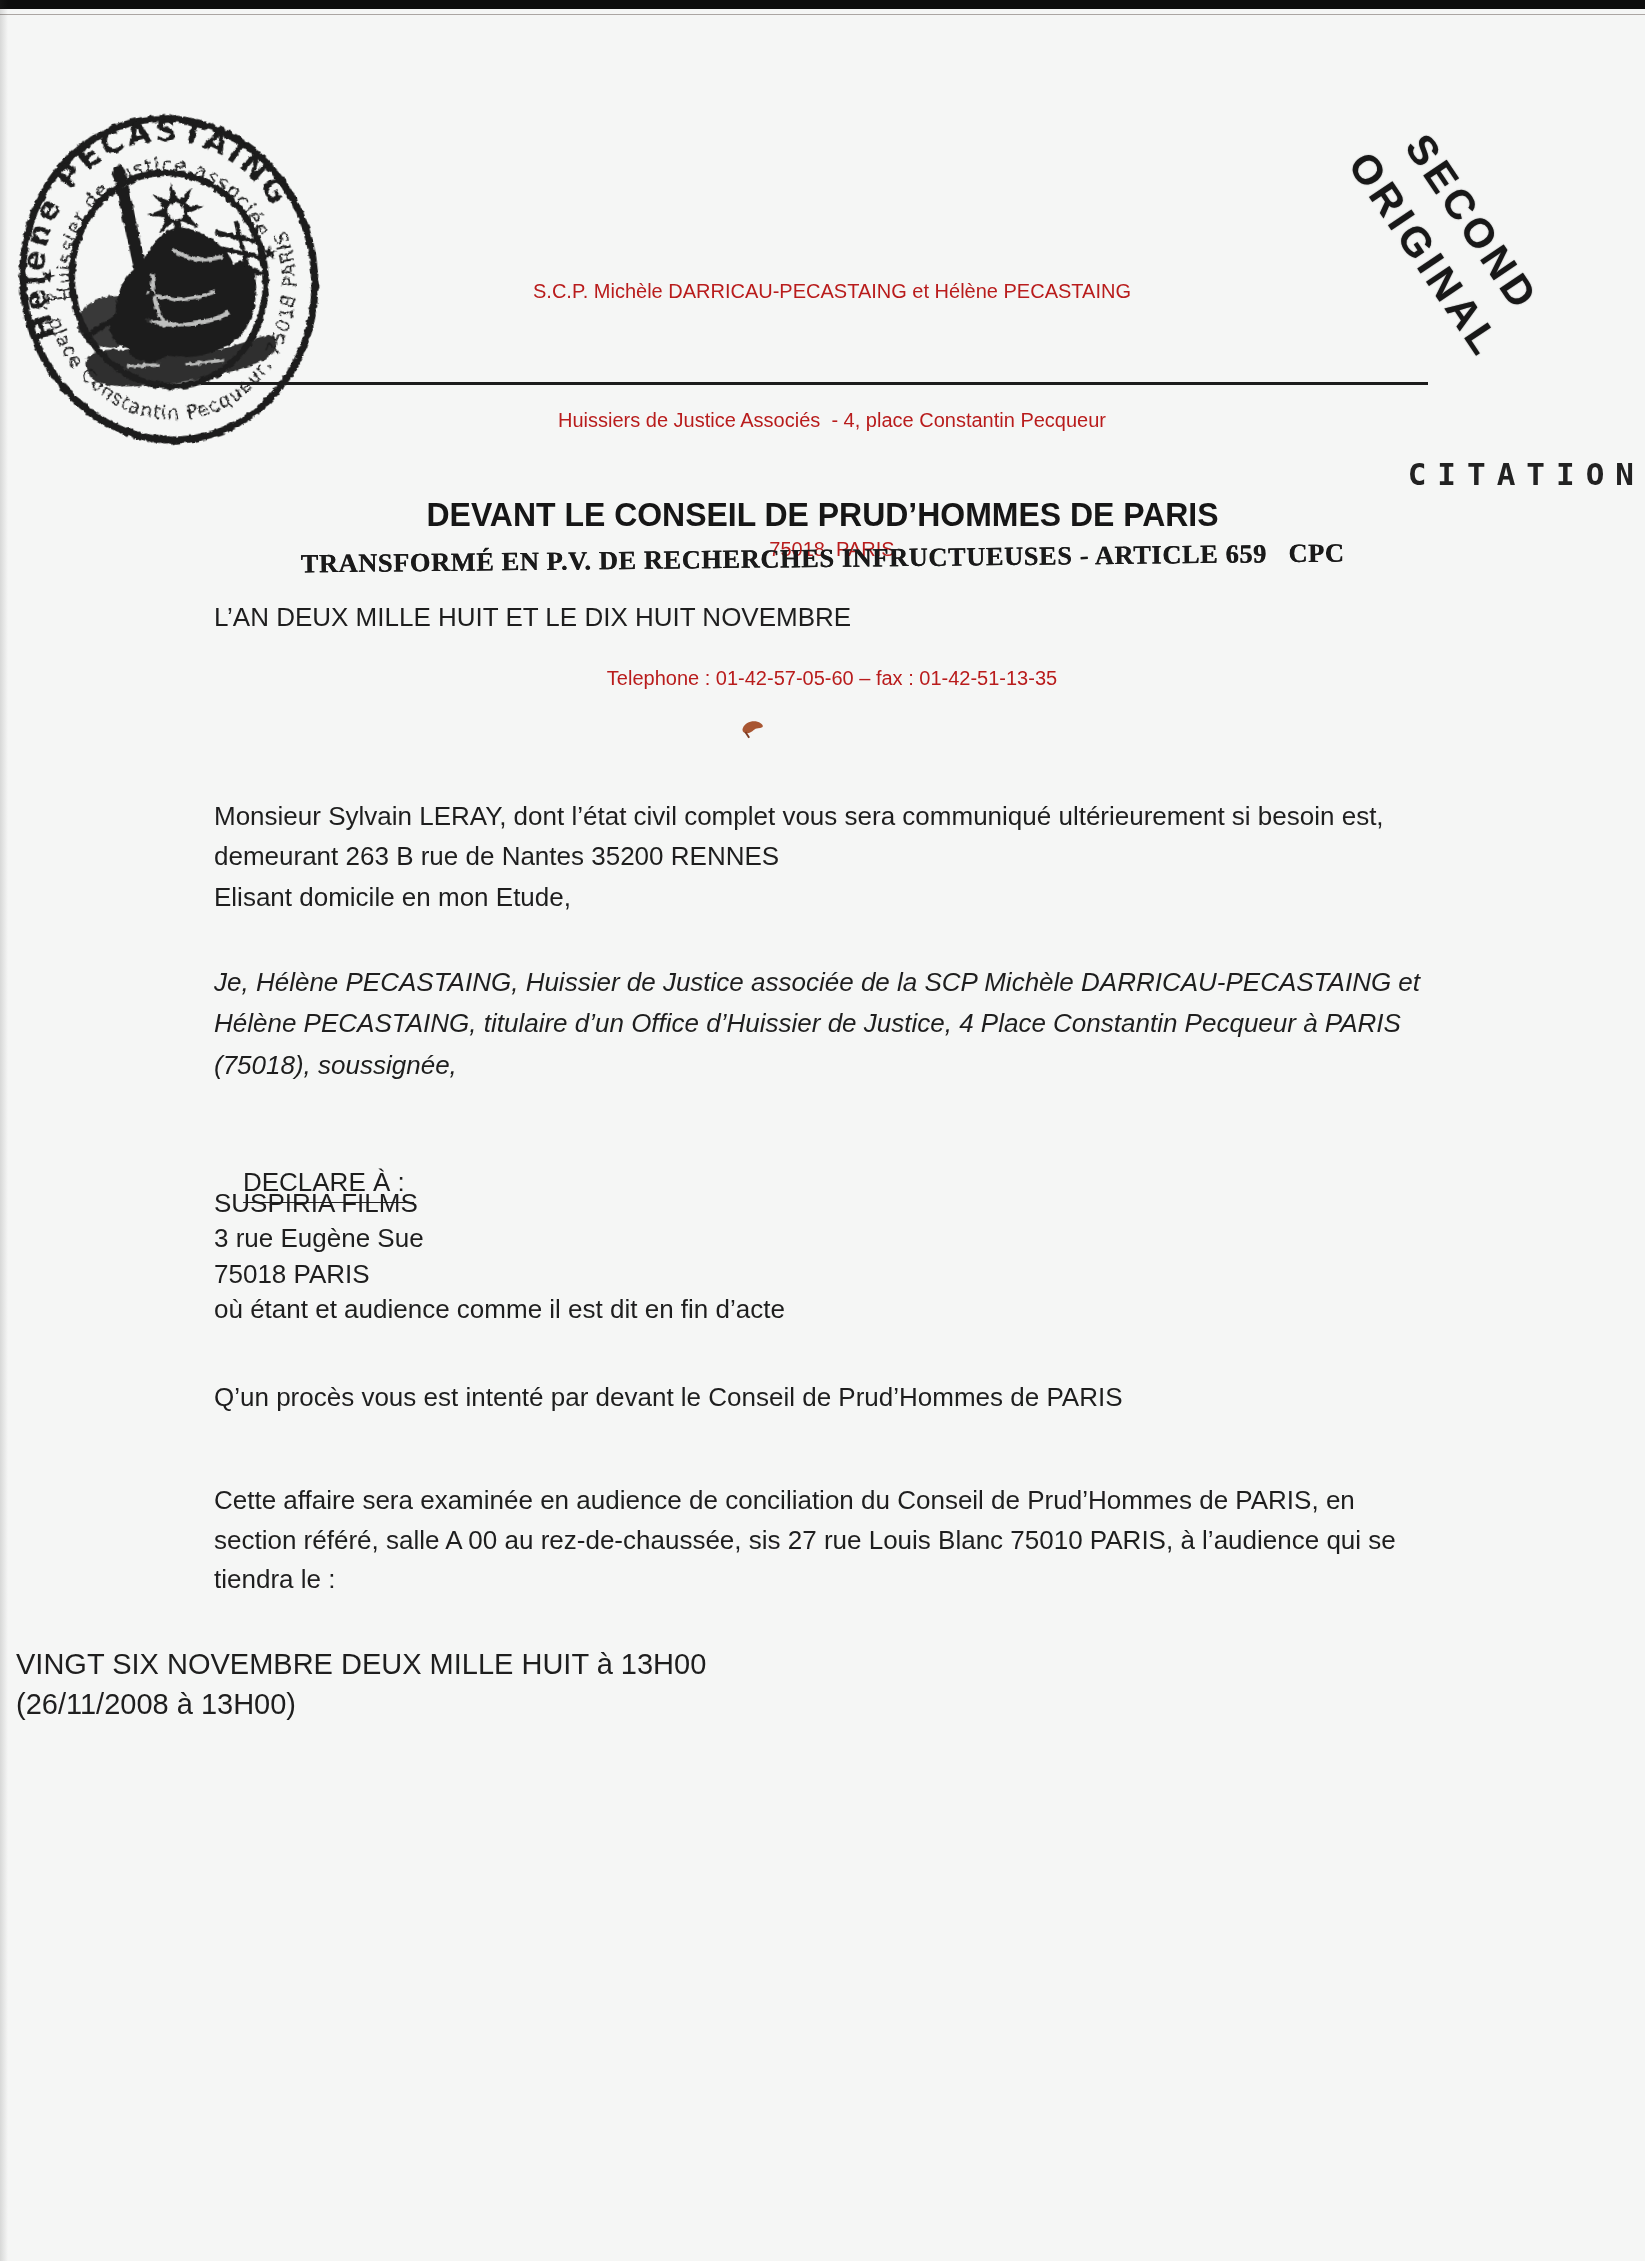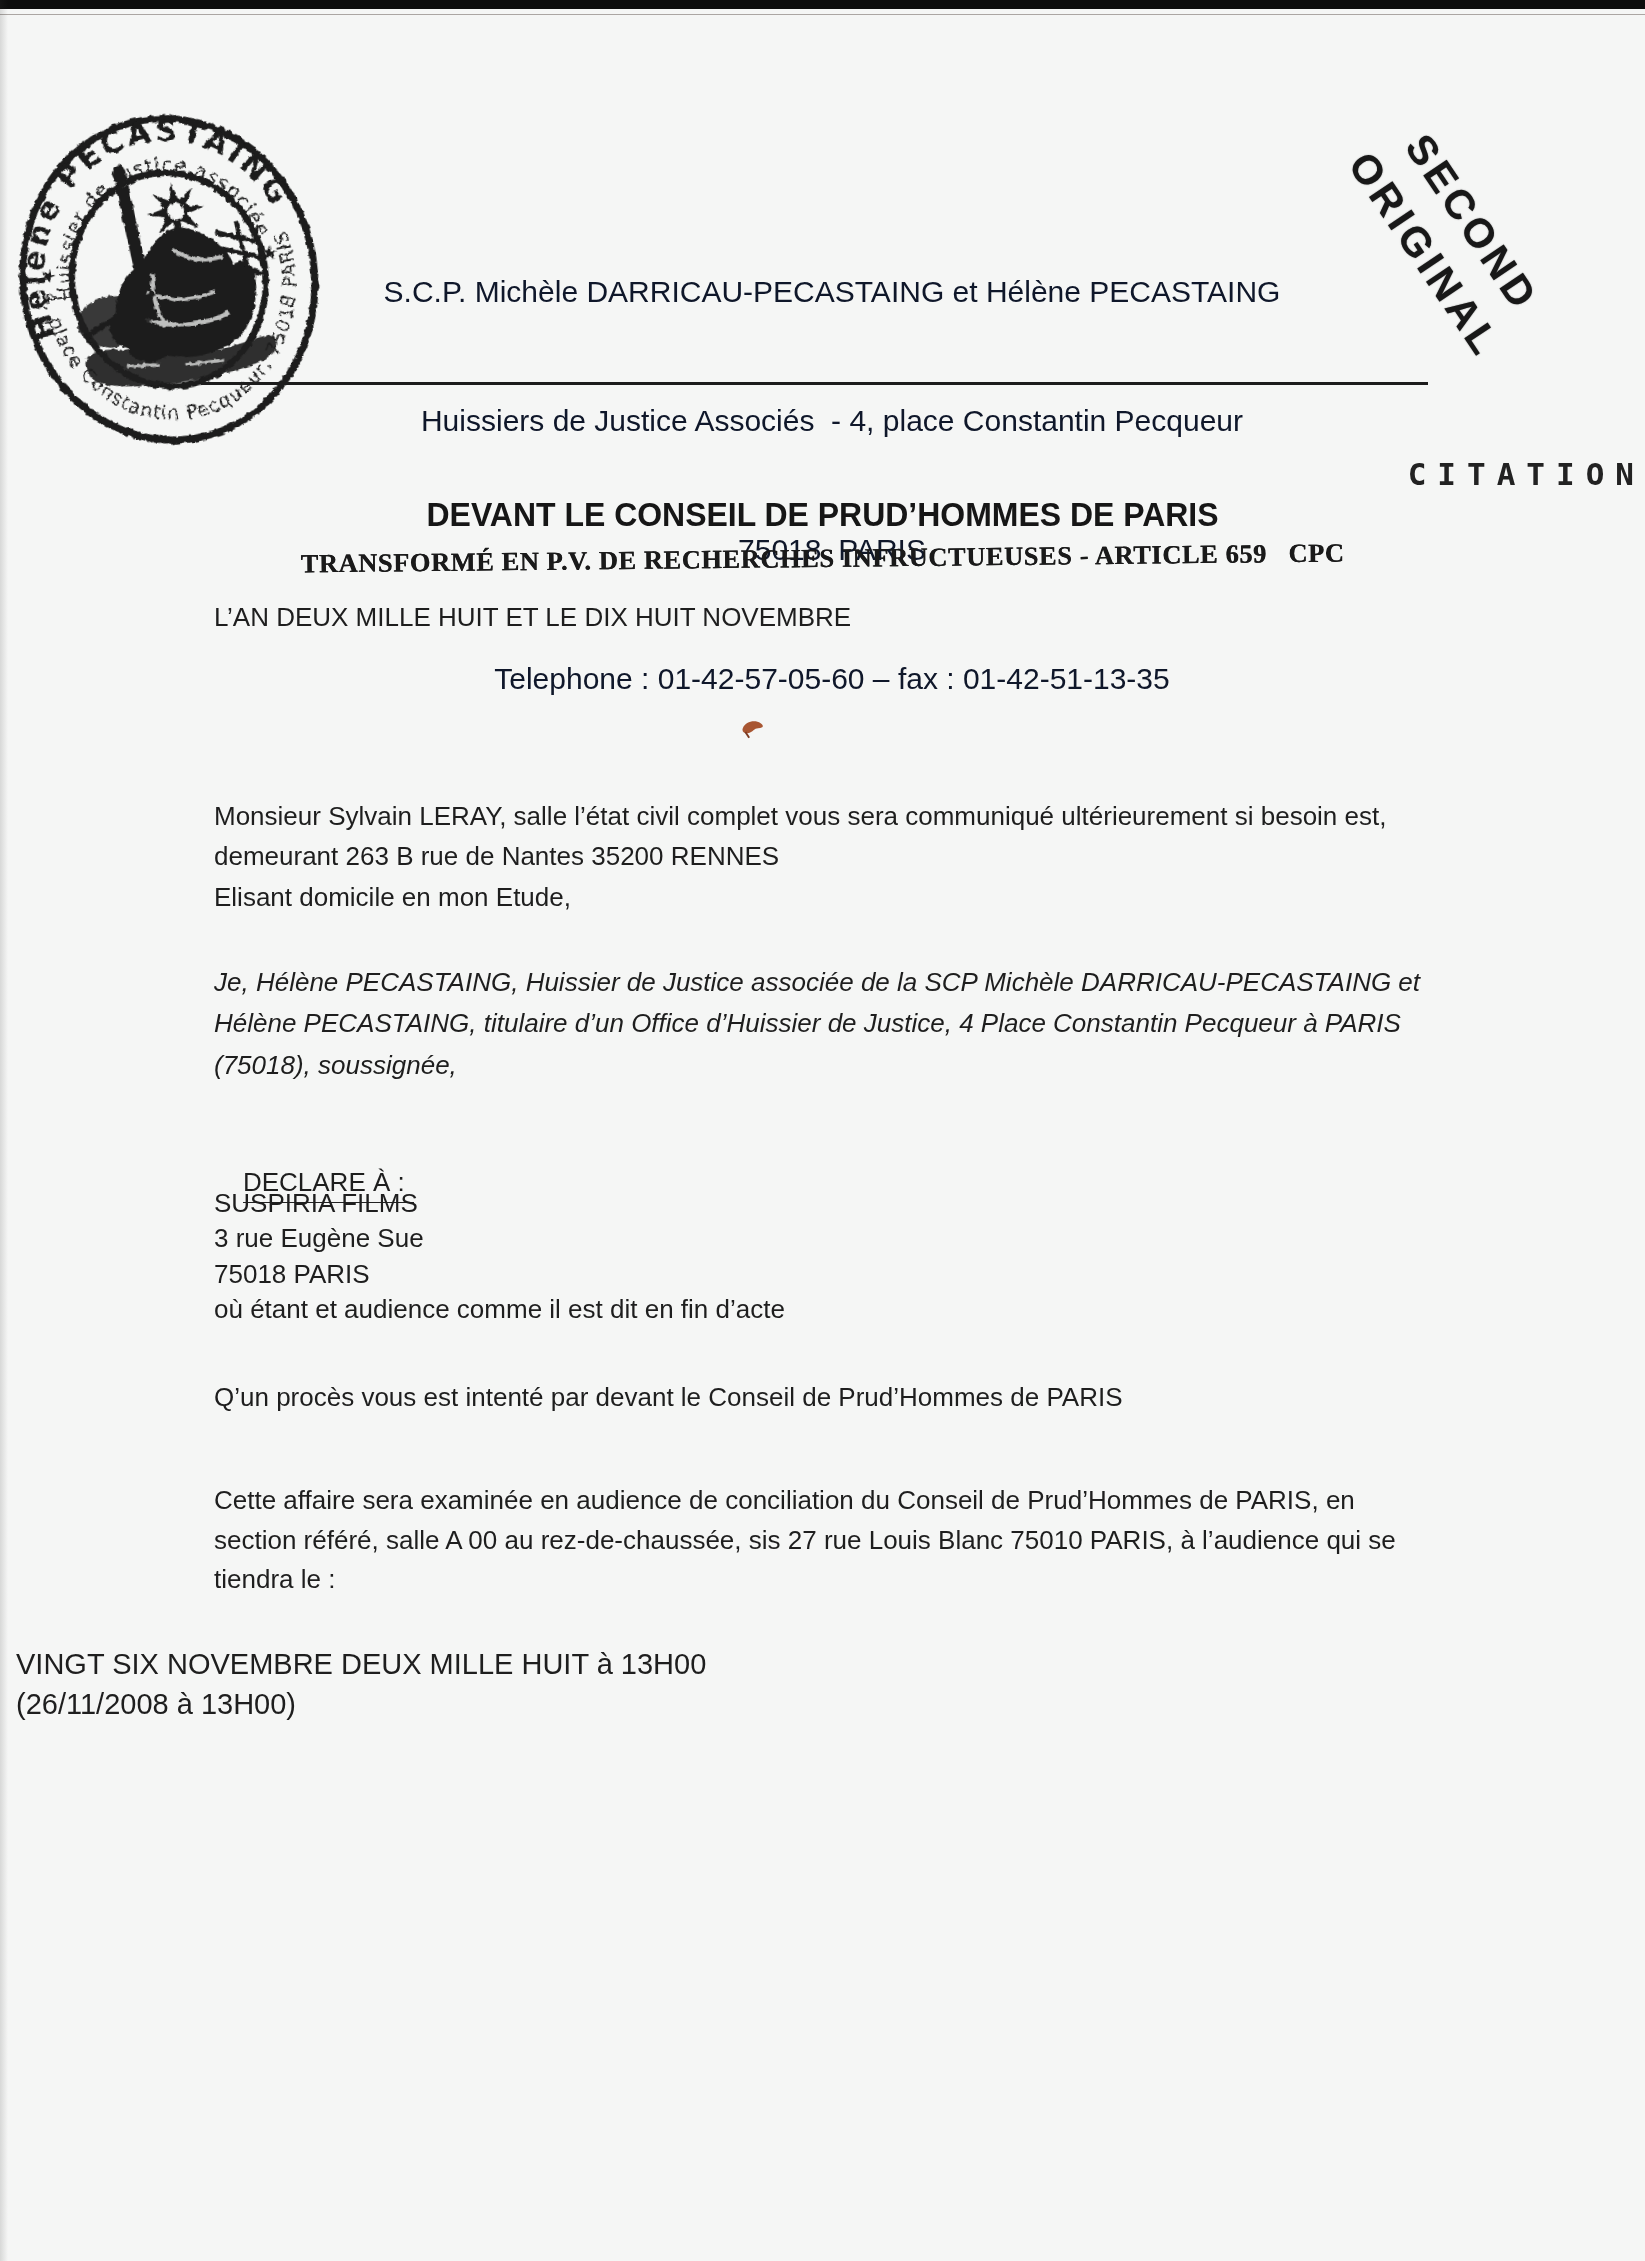--- a/index.html
+++ b/index.html
@@ -9,21 +9,21 @@
     background:#f5f6f5;overflow:hidden;color:#1e1e1e;
     font-family:"Liberation Sans",sans-serif;
   }
   .abs{position:absolute;}
   .topbar{left:0;top:0;width:100%;height:9px;background:#0d0d0d;}
   .topline{left:0;top:13.5px;width:100%;height:1.3px;background:rgba(110,100,95,.55);}
   .leftshadow{left:0;top:0;width:7.7px;height:100%;
     background:linear-gradient(90deg,rgba(60,60,60,.16),rgba(60,60,60,0));}
   .seal{left:17px;top:97px;width:303px;height:361px;transform:rotate(-9deg);}
   .letterhead{left:329px;top:184px;width:1006px;text-align:center;
-    font-size:30px;line-height:43px;color:#0f172a;white-space:pre;}
+    font-size:20px;line-height:43px;color:#b91c1c;white-space:pre;}
   .stamp2nd{left:1289px;top:173px;width:284px;height:155px;transform:rotate(56deg);
     text-align:center;font-weight:bold;font-size:41px;line-height:57px;
     letter-spacing:4.5px;color:#181818;text-shadow:0 0 1.3px rgba(25,25,25,.6);
     font-family:"Liberation Sans",sans-serif;}
   .sep{left:201px;top:382px;width:1227px;height:2.6px;background:#1c1c1c;}
   .t-cit{left:0;top:456px;width:100%;text-align:right;
     font-family:"DejaVu Sans Mono",monospace;font-weight:bold;font-size:31px;
     letter-spacing:11px;color:#222;}
   .t-dev{left:0;top:495px;width:100%;text-align:center;font-weight:bold;
     font-size:34px;color:#161616;transform:scaleX(.94);}
@@ -125,21 +125,21 @@
   <div class="abs bodyline" style="top:603px">L’AN DEUX MILLE HUIT ET LE DIX HUIT NOVEMBRE</div>
 
 
   <div class="abs speck">
     <svg viewBox="0 0 44 36" width="28" height="23">
       <path d="M 6 16 C 10 6 24 2 34 8 C 40 12 38 16 30 16 C 24 16 22 22 14 24 C 8 25 4 21 6 16 Z" fill="#a85632"></path>
       <path d="M 10 22 L 16 31" stroke="#7c3a22" stroke-width="3" fill="none"></path>
     </svg>
   </div>
 
-  <div class="abs bodyline" style="top:802px">Monsieur Sylvain LERAY, salle l’état civil complet vous sera communiqué ultérieurement si besoin est,</div>
+  <div class="abs bodyline" style="top:802px">Monsieur Sylvain LERAY, dont l’état civil complet vous sera communiqué ultérieurement si besoin est,</div>
   <div class="abs bodyline" style="top:842px">demeurant 263 B rue de Nantes 35200 RENNES</div>
   <div class="abs bodyline" style="top:883px">Elisant domicile en mon Etude,</div>
 
   <div class="abs bodyline italic" style="top:968px">Je, Hélène PECASTAING, Huissier de Justice associée de la SCP Michèle DARRICAU-PECASTAING et</div>
   <div class="abs bodyline italic" style="top:1009px">Hélène PECASTAING, titulaire d’un Office d’Huissier de Justice, 4 Place Constantin Pecqueur à PARIS</div>
   <div class="abs bodyline italic" style="top:1051px">(75018), soussignée,</div>
 
   <div class="abs bodyline" style="top:1138px">
     <span class="u">DECLARE À :</span>
   </div>

